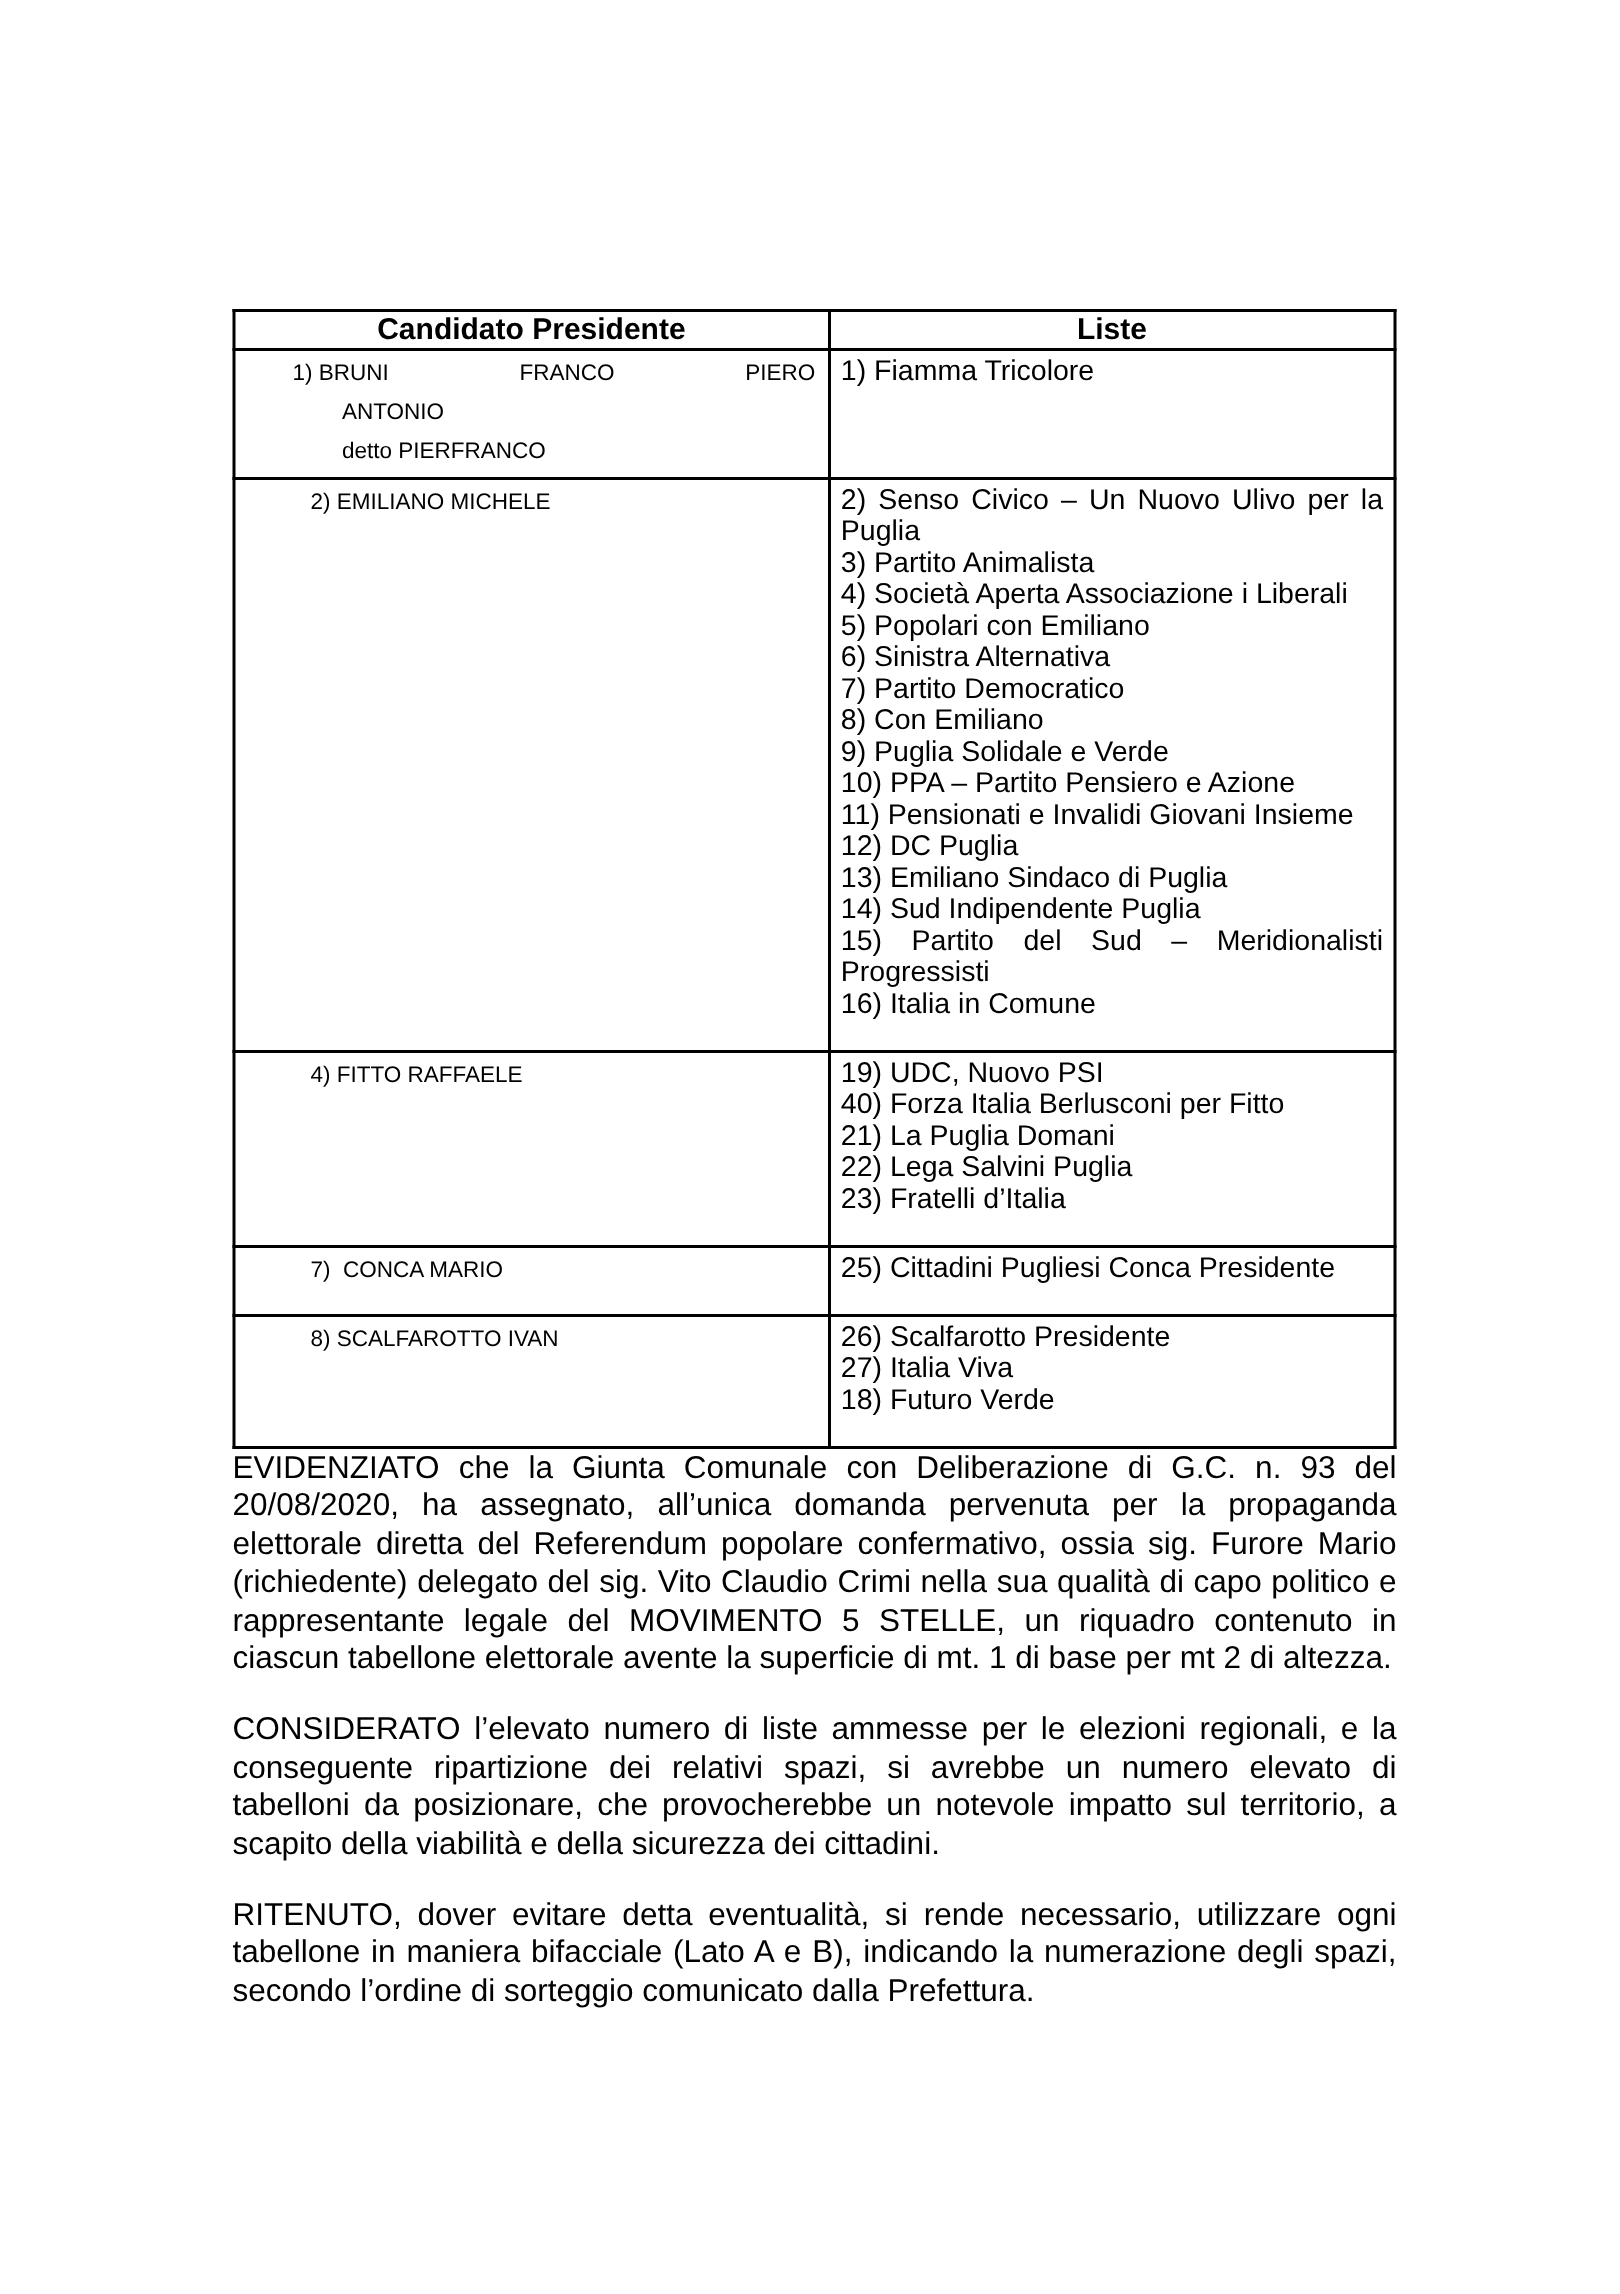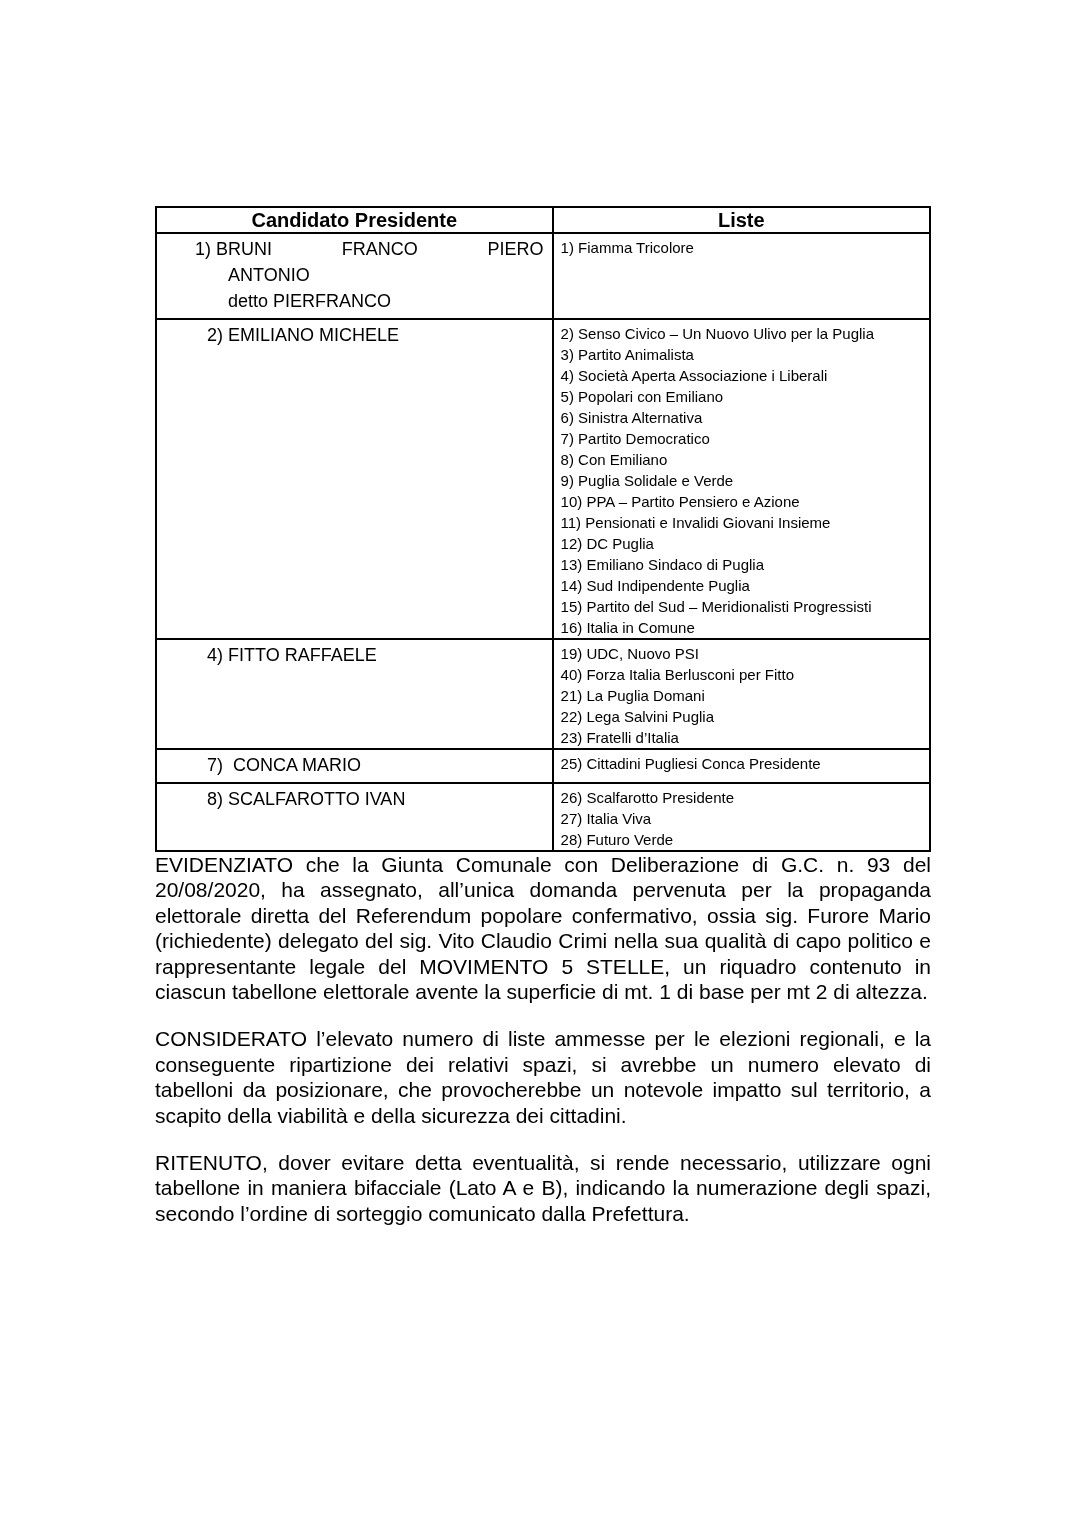--- a/index.html
+++ b/index.html
@@ -33,36 +33,36 @@
   th.col-cand { width: 394px; }
   th.col-liste { width: 375px; }
   table.cand-table th {
     font-size: 20px;
     font-weight: bold;
     text-align: center;
     line-height: 22px;
     padding: 1px 4px 1px 4px;
   }
   td.cand-cell {
-    font-size: 18px;
+    font-size: 15px;
     line-height: 26px;
     padding: 2px 8px 4px 8px;
     border-radius: 26px;
   }
   .cand-line { padding-left: 42px; text-align: left; }
   tr.hanging .cand-line { padding-left: 63px; }
   tr.hanging .cand-line.jline {
     padding-left: 30px;
     display: flex;
     justify-content: space-between;
   }
   td.lists-cell {
-    font-size: 15px;
+    font-size: 19px;
     line-height: 21px;
-    padding: 3px 7px 0 7px;
+    padding: 3px 7px 20px 7px;
   }
   .list-item { text-align: justify; }
   .paragraphs { width: 776px; }
   .paragraphs p {
     font-size: 21px;
     line-height: 25.4px;
     text-align: justify;
     margin: 0 0 22px 0;
   }
 </style>
@@ -136,21 +136,21 @@
               <div class="list-item">25) Cittadini Pugliesi Conca Presidente</div>
             </td>
           </tr>
           <tr>
             <td class="cand-cell">
               <div class="cand-line">8) SCALFAROTTO IVAN</div>
             </td>
             <td class="lists-cell">
               <div class="list-item">26) Scalfarotto Presidente</div>
               <div class="list-item">27) Italia Viva</div>
-              <div class="list-item">28) Futuro Verde</div>
+              <div class="list-item">18) Futuro Verde</div>
             </td>
           </tr>
         </tbody>
     </table>
 
     <div class="paragraphs" id="paragraphs">
         <p>EVIDENZIATO che la Giunta Comunale con Deliberazione di G.C. n. 93 del 20/08/2020, ha assegnato, all’unica domanda pervenuta per la propaganda elettorale diretta del Referendum popolare confermativo, ossia sig. Furore Mario (richiedente) delegato del sig. Vito Claudio Crimi nella sua qualità di capo politico e rappresentante legale del MOVIMENTO 5 STELLE, un riquadro contenuto in ciascun tabellone elettorale avente la superficie di mt. 1 di base per mt 2 di altezza.</p>
         <p>CONSIDERATO l’elevato numero di liste ammesse per le elezioni regionali, e la conseguente ripartizione dei relativi spazi, si avrebbe un numero elevato di tabelloni da posizionare, che provocherebbe un notevole impatto sul territorio, a scapito della viabilità e della sicurezza dei cittadini.</p>
         <p>RITENUTO, dover evitare detta eventualità, si rende necessario, utilizzare ogni tabellone in maniera bifacciale (Lato A e B), indicando la numerazione degli spazi, secondo l’ordine di sorteggio comunicato dalla Prefettura.</p>
       </div>

